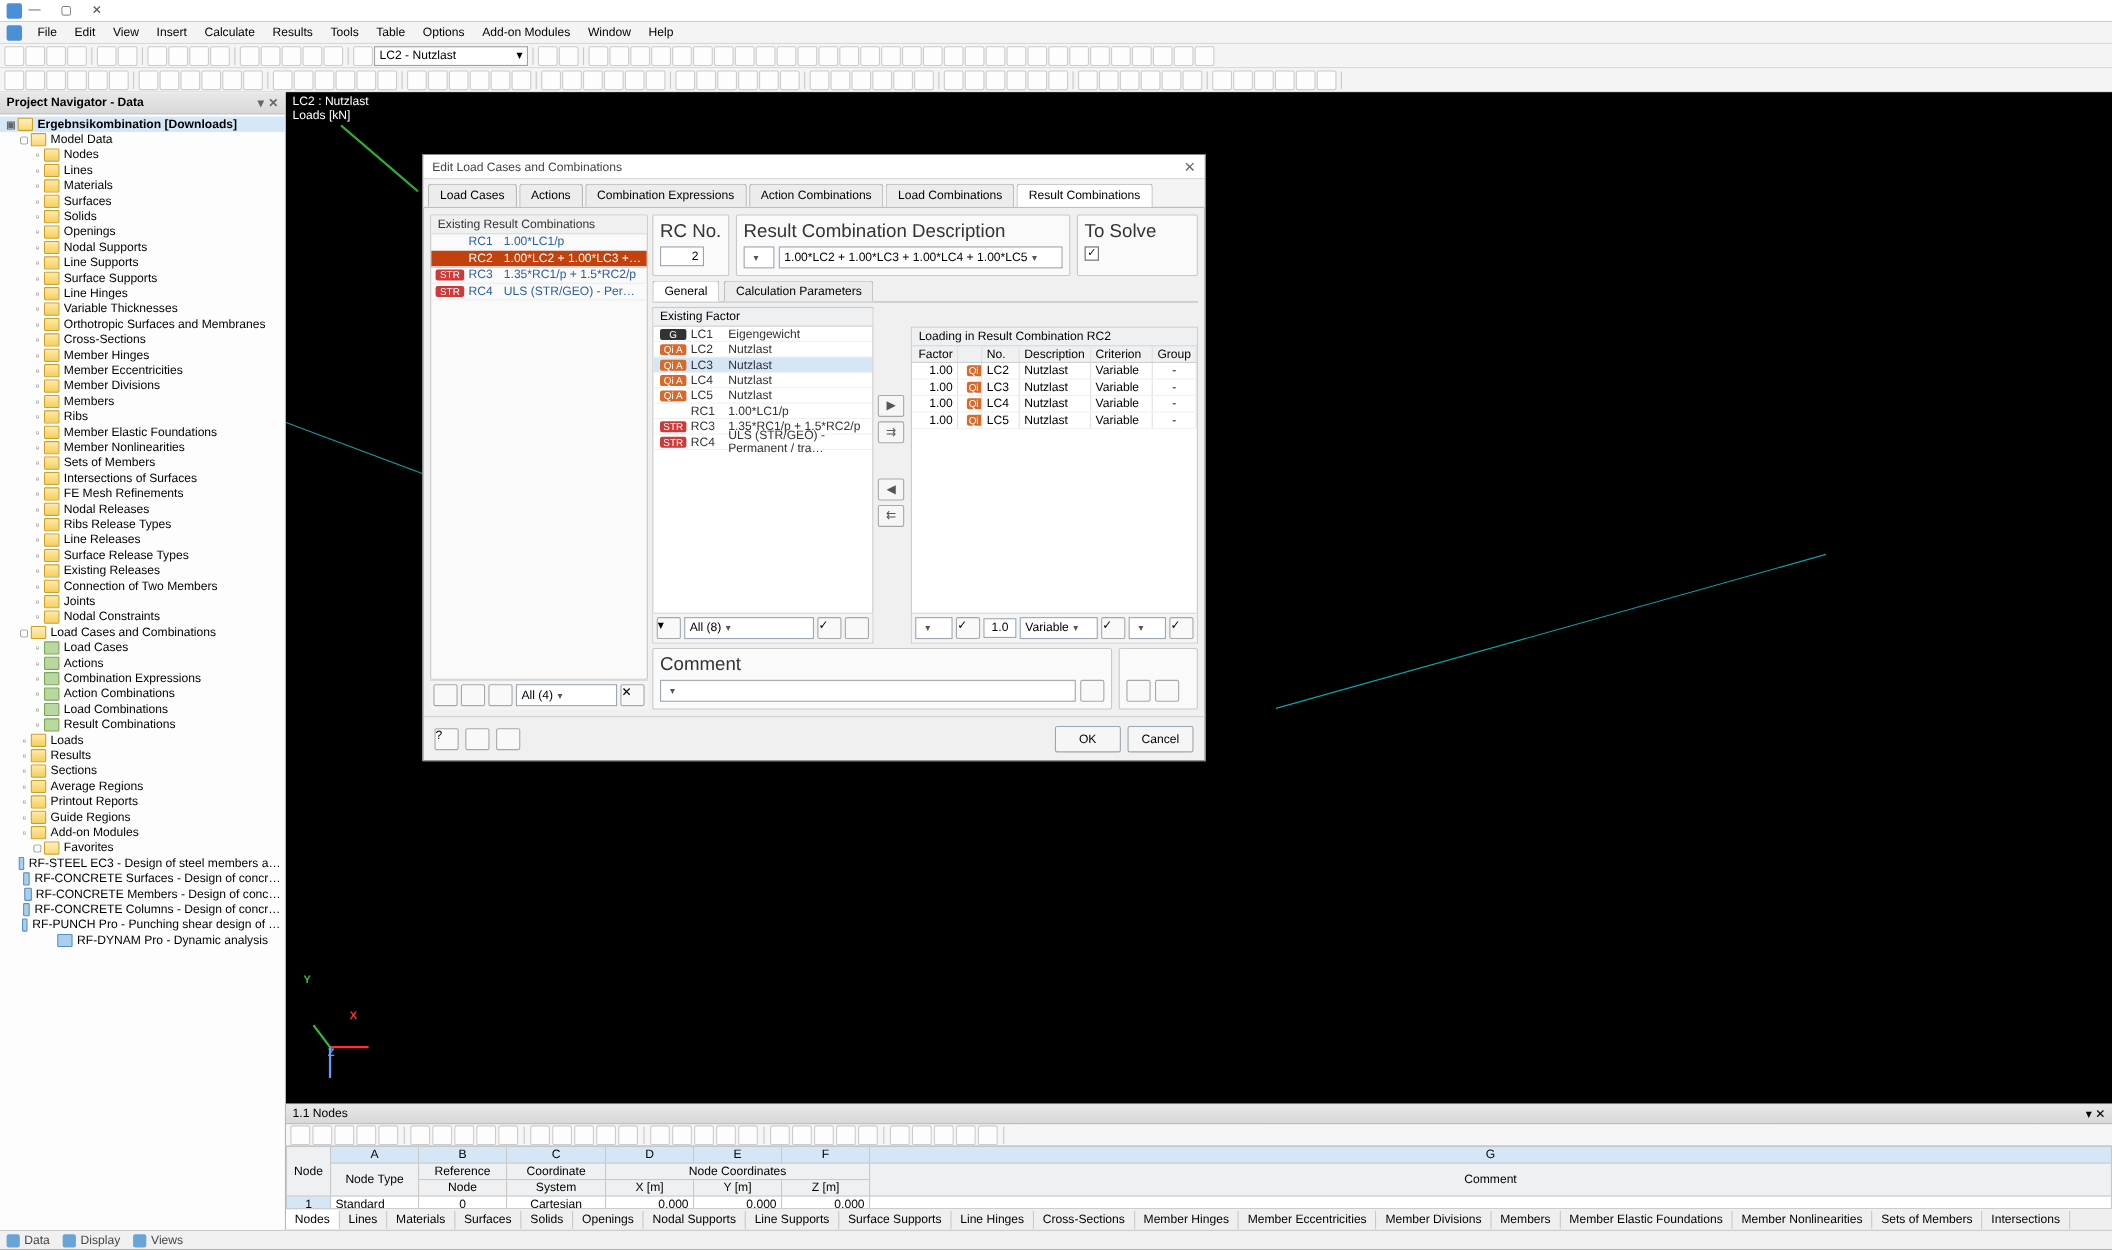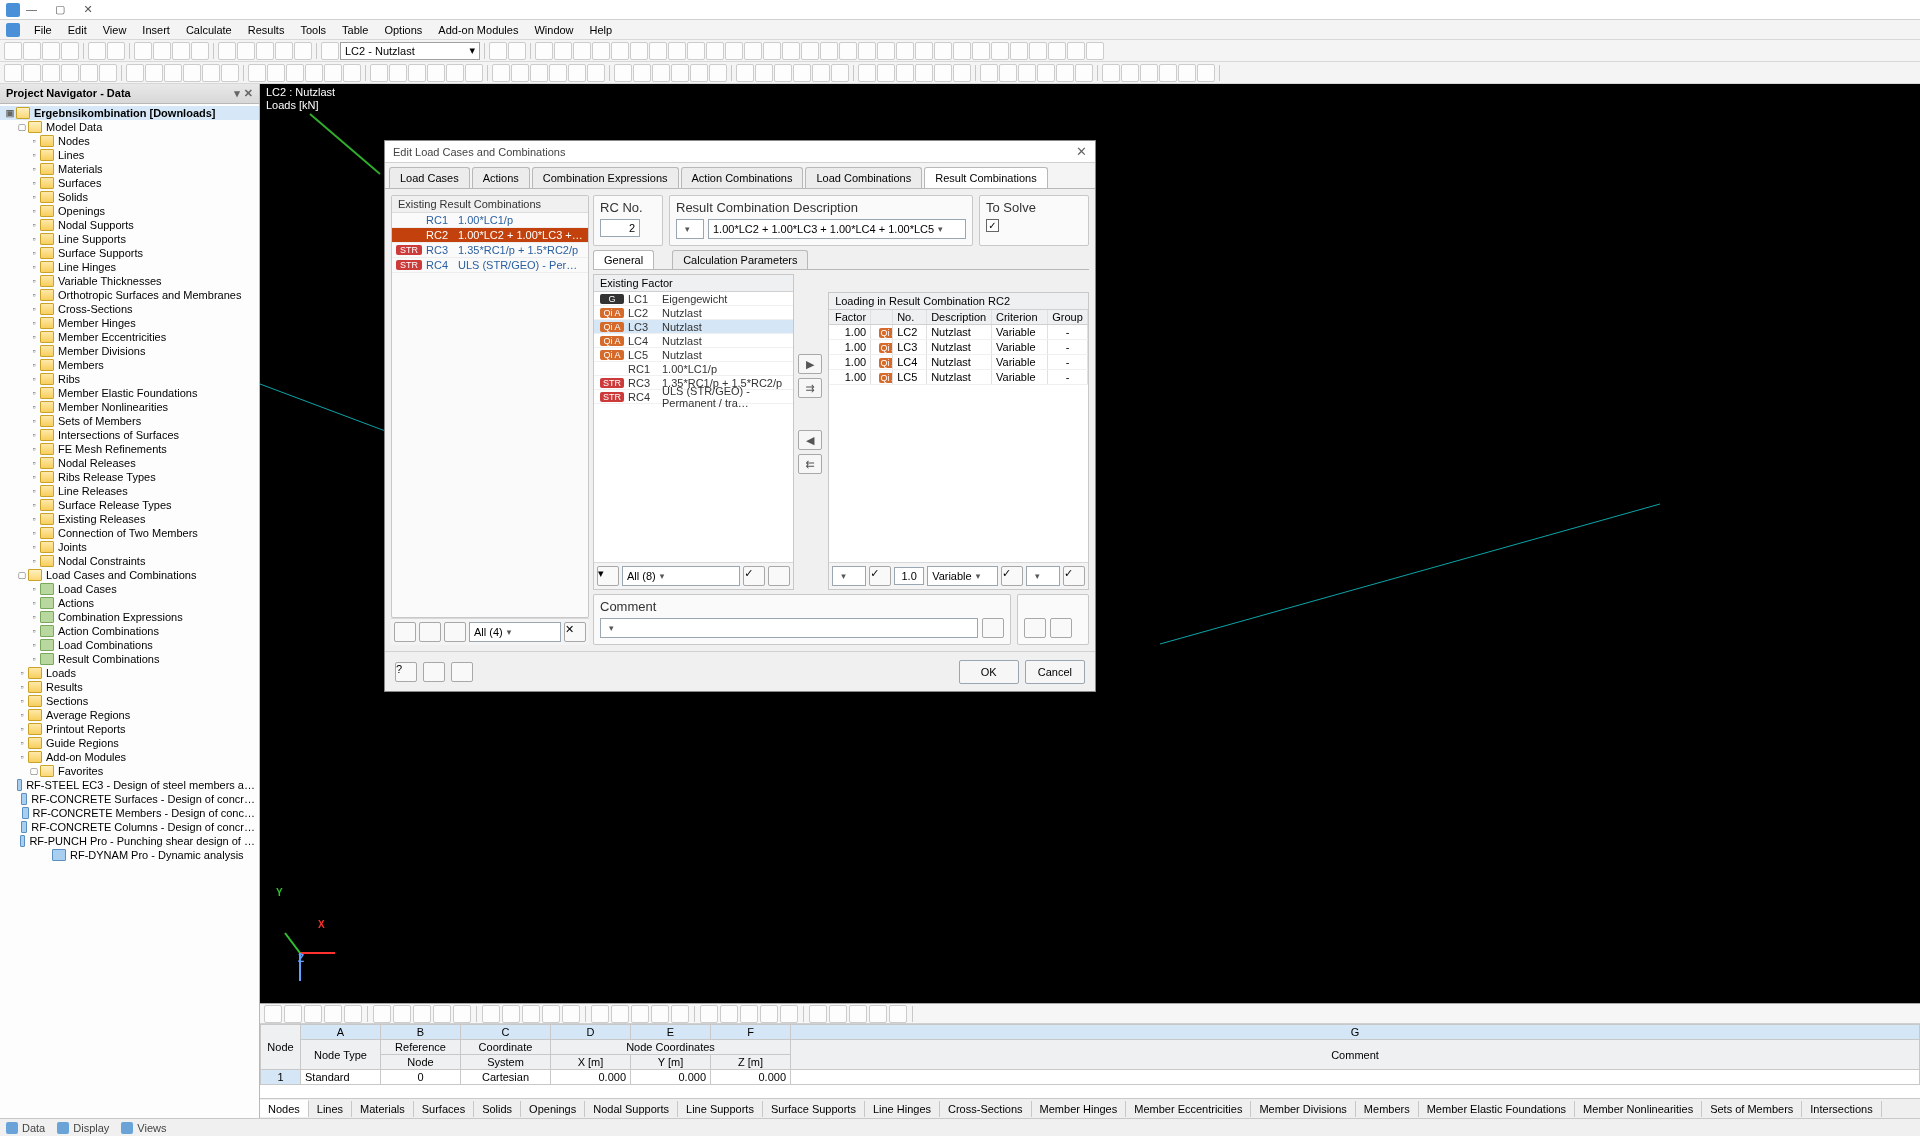--- a/index.html
+++ b/index.html
@@ -90,28 +90,28 @@
 .bg-gry { background:#c8c8c8; color:#333;}
 .bg-blk { background:#333; }
 .bg-qia { background:#d66a2a; }
 .rc-id { width:32px; color:#2a5fa0; }
 .rc-row.sel .rc-id { color:#fff; }
 .rc-desc { flex:1; padding-right:4px; white-space:nowrap; overflow:hidden; text-overflow:ellipsis; color:#2a5fa0; }
 .rc-row.sel .rc-desc { color:#fff; }
 
 .top-fields { display:flex; gap:6px; }
 .fldbox { border:1px solid #c8c8c8; background:#fafafa; padding:4px 6px 6px 6px; border-radius:2px; }
-.fldlabel { font-size:13px; margin-bottom:4px; display:block; color:#333;}
+.fldlabel { font-size:17px; margin-bottom:4px; display:block; color:#333;}
 .fldinput { border:1px solid #9aa6b2; padding:2px 4px; background:#fff; }
 .fldinput.num { width:40px; text-align:right; }
 .dropdown { display:inline-flex; align-items:center; border:1px solid #9aa6b2; background:#fff; padding:0 2px 0 4px; height:20px;}
 .dropdown .dd-arrow { margin-left:4px; color:#555; font-size:9px;}
 
 .subtabs { display:flex; border-bottom:1px solid #b8b8b8; }
-.subtab { padding:3px 10px; border:1px solid #b8b8b8; border-bottom:none; margin-right:18px; background:#ececec; cursor:pointer; border-radius:3px 3px 0 0;}
+.subtab { padding:3px 10px; border:1px solid #b8b8b8; border-bottom:none; margin-right:4px; background:#ececec; cursor:pointer; border-radius:3px 3px 0 0;}
 .subtab.active { background:#fff; }
 
 .mid-columns { flex:1; display:flex; gap:4px; }
 .col-list { flex:1; border:1px solid #c8c8c8; background:#fff; display:flex; flex-direction:column; }
 .col-head { background:#eef0f2; padding:2px 6px; border-bottom:1px solid #d0d0d0; }
 .list-rows { flex:1; overflow:auto; }
 .lr-row { display:flex; align-items:center; height:14px; padding:0 2px; border-bottom:1px solid #f0f0f0;}
 .lr-row.sel { background:#d5e6f7; }
 
 .mid-buttons { width:26px; display:flex; flex-direction:column; gap:4px; justify-content:flex-start; padding-top:80px;}
@@ -653,20 +653,24 @@
         <svg width="60" height="60">
           <line x1="20" y1="30" x2="55" y2="30" stroke="#ff3030" stroke-width="2"></line>
           <line x1="20" y1="30" x2="5" y2="10" stroke="#30c030" stroke-width="2"></line>
           <line x1="20" y1="30" x2="20" y2="58" stroke="#60a0ff" stroke-width="2"></line>
         </svg>
         <span class="axis x">X</span><span class="axis y">Y</span><span class="axis z">Z</span>
       </div>
     </div>
 
     <div class="data-panel">
+      <div class="dp-title">
+          <span>1.1 Nodes</span>
+        <div><span>▾</span> <span>✕</span></div>
+      </div>
       <div class="dp-toolbar">
         <span class="tbtn"></span>
           <span class="tbtn"></span>
           <span class="tbtn"></span>
           <span class="tbtn"></span>
           <span class="tbtn"></span>
           <span class="tsep"></span>
           <span class="tbtn"></span>
           <span class="tbtn"></span>
           <span class="tbtn"></span>

